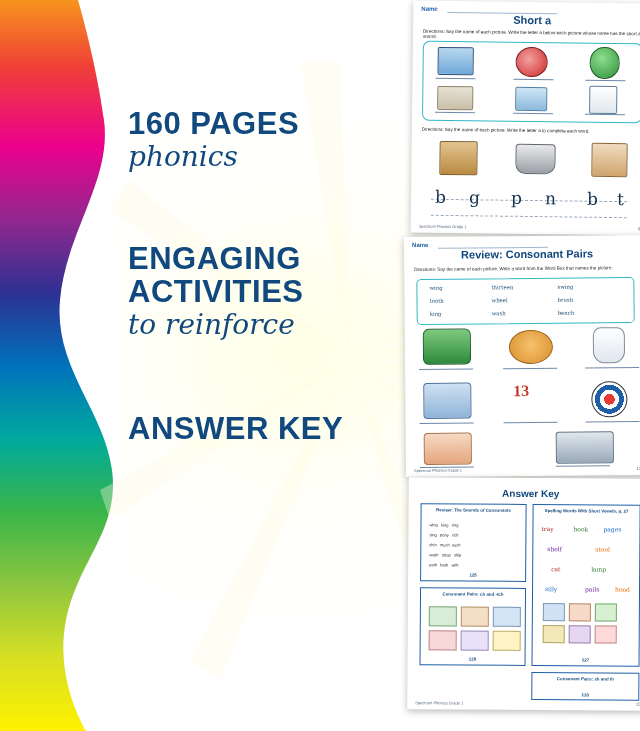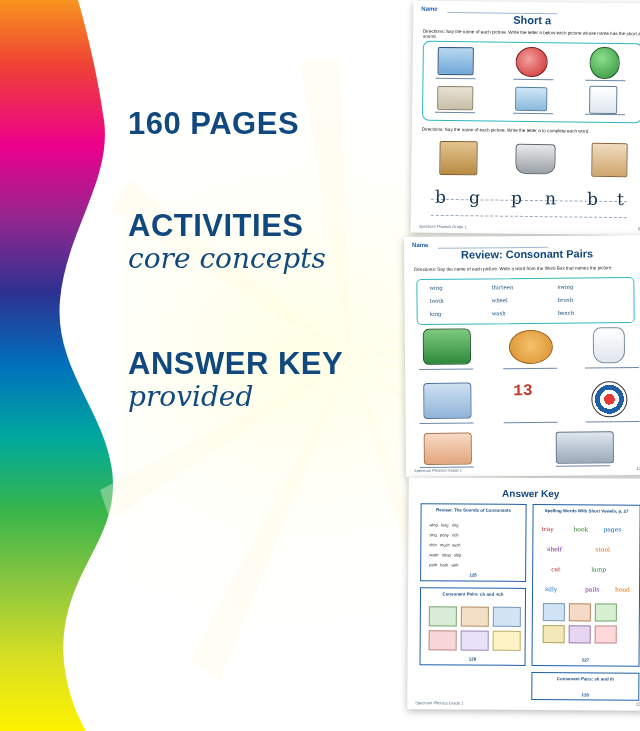--- a/index.html
+++ b/index.html
@@ -191,21 +191,21 @@
     position: absolute;
     font-size: 4.4px; font-weight: bold; color: #10477c;
     text-align: center;
   }
   .minirow {
     position: absolute;
     font-size: 4px; color: #222;
   }
   .numbig {
     position: absolute;
-    font-family: Liberation Mono, monospace;
+    font-family: Liberation Serif, serif;
     font-weight: bold;
     color: #c0392b;
     font-size: 16px;
   }
   .swatch { position: absolute; }
 </style>
 </head>
 <body>
 
 <div class="rainbow-band"></div>
@@ -226,34 +226,35 @@
     <polygon points="250,300 10,150 30,120"></polygon>
     <polygon points="250,300 200,0 240,0"></polygon>
   </g>
 </svg>
 <div class="glow"></div>
 
 <div class="copy">
 
   <div class="blk">
     <div class="line-bold">160 PAGES</div>
+    <div class="line-script">phonics</div>
   </div>
 
   <div class="gap-1"></div>
 
   <div class="blk">
+    <div class="line-bold">ENGAGING</div>
     <div class="line-bold">ACTIVITIES</div>
-    <div class="line-script">core concepts</div>
+    <div class="line-script">to reinforce</div>
   </div>
 
   <div class="gap-2"></div>
 
   <div class="blk">
     <div class="line-bold">ANSWER KEY</div>
-    <div class="line-script">provided</div>
   </div>
 
 </div>
 
 <div class="sheet" id="sheet1">
   <div class="sheet-inner">
     <div class="ws-name">Name</div>
     <div class="ws-nameline"></div>
     <div class="ws-title">Short a</div>
 

